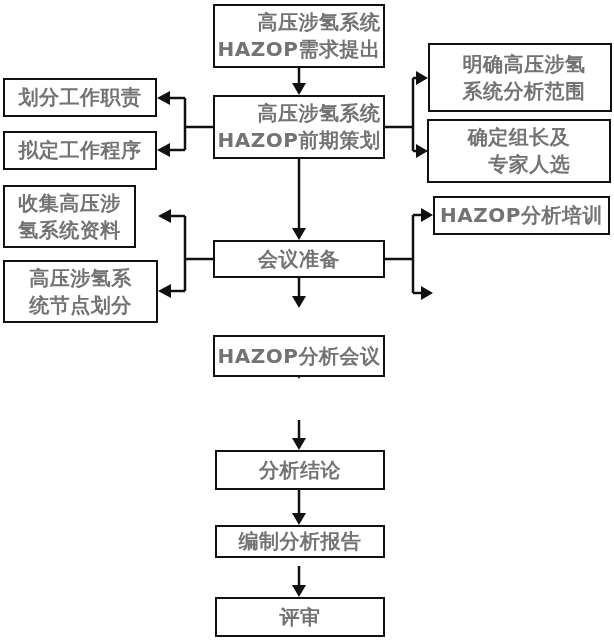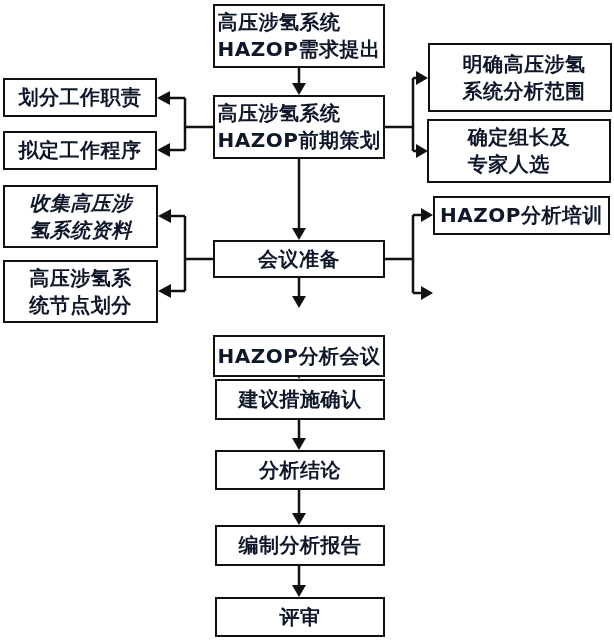--- a/index.html
+++ b/index.html
@@ -29,25 +29,25 @@
     border: 2.5px solid #111111;
     background: #ffffff;
     display: flex;
     align-items: center;
     justify-content: center;
     z-index: 1;
   }
   .node .label {
     display: block;
     white-space: pre-line;
-    text-align: left;
+    text-align: right;
     font-weight: bold;
     font-size: 20px;
     line-height: 1.35;
-    color: #0f172a;
+    color: #737373;
     letter-spacing: 0.5px;
   }
   line { stroke: #111111; stroke-width: 2.5; }
   polygon { fill: #111111; stroke: none; }
 </style>
 </head>
 <body>
 
 <div class="canvas">
 
@@ -126,40 +126,37 @@
   <div class="node" style="left:213px; top:95px;  width:172px; height:64px;">
     <span class="label">高压涉氢系统
 HAZOP前期策划</span>
   </div>
   <div class="node" style="left:213px; top:240px; width:172px; height:38px;">
     <span class="label">会议准备</span>
   </div>
   <div class="node" style="left:213px; top:308px; width:172px; height:42px;margin-top:27px;">
     <span class="label">HAZOP分析会议</span>
   </div>
-  <div class="node" style="left:215px; top:379px; width:170px; height:41px;">
-    <span class="label">建议措施确认</span>
-  </div>
   <div class="node" style="left:215px; top:450px; width:170px; height:40px;">
     <span class="label">分析结论</span>
   </div>
-  <div class="node" style="left:215px; top:525px; width:170px; height:41px;">
+  <div class="node" style="left:215px; top:525px; width:170px; height:33px;">
     <span class="label">编制分析报告</span>
   </div>
   <div class="node" style="left:215px; top:597px; width:170px; height:40px;">
     <span class="label">评审</span>
   </div>
 
   <div class="node" style="left:3px; top:78px;  width:154px; height:39px;">
     <span class="label">划分工作职责</span>
   </div>
   <div class="node" style="left:3px; top:131px; width:154px; height:39px;">
     <span class="label">拟定工作程序</span>
   </div>
-  <div class="node" style="left:3px; top:185px; width:155px; height:63px;font-style:italic;">
+  <div class="node" style="left:3px; top:185px; width:133px; height:63px;">
     <span class="label">收集高压涉
 氢系统资料</span>
   </div>
   <div class="node" style="left:3px; top:260px; width:155px; height:63px;">
     <span class="label">高压涉氢系
 统节点划分</span>
   </div>
 
   <div class="node" style="left:428px; top:43px;  width:184px; height:69px;padding-left:8px;">
     <span class="label">明确高压涉氢

